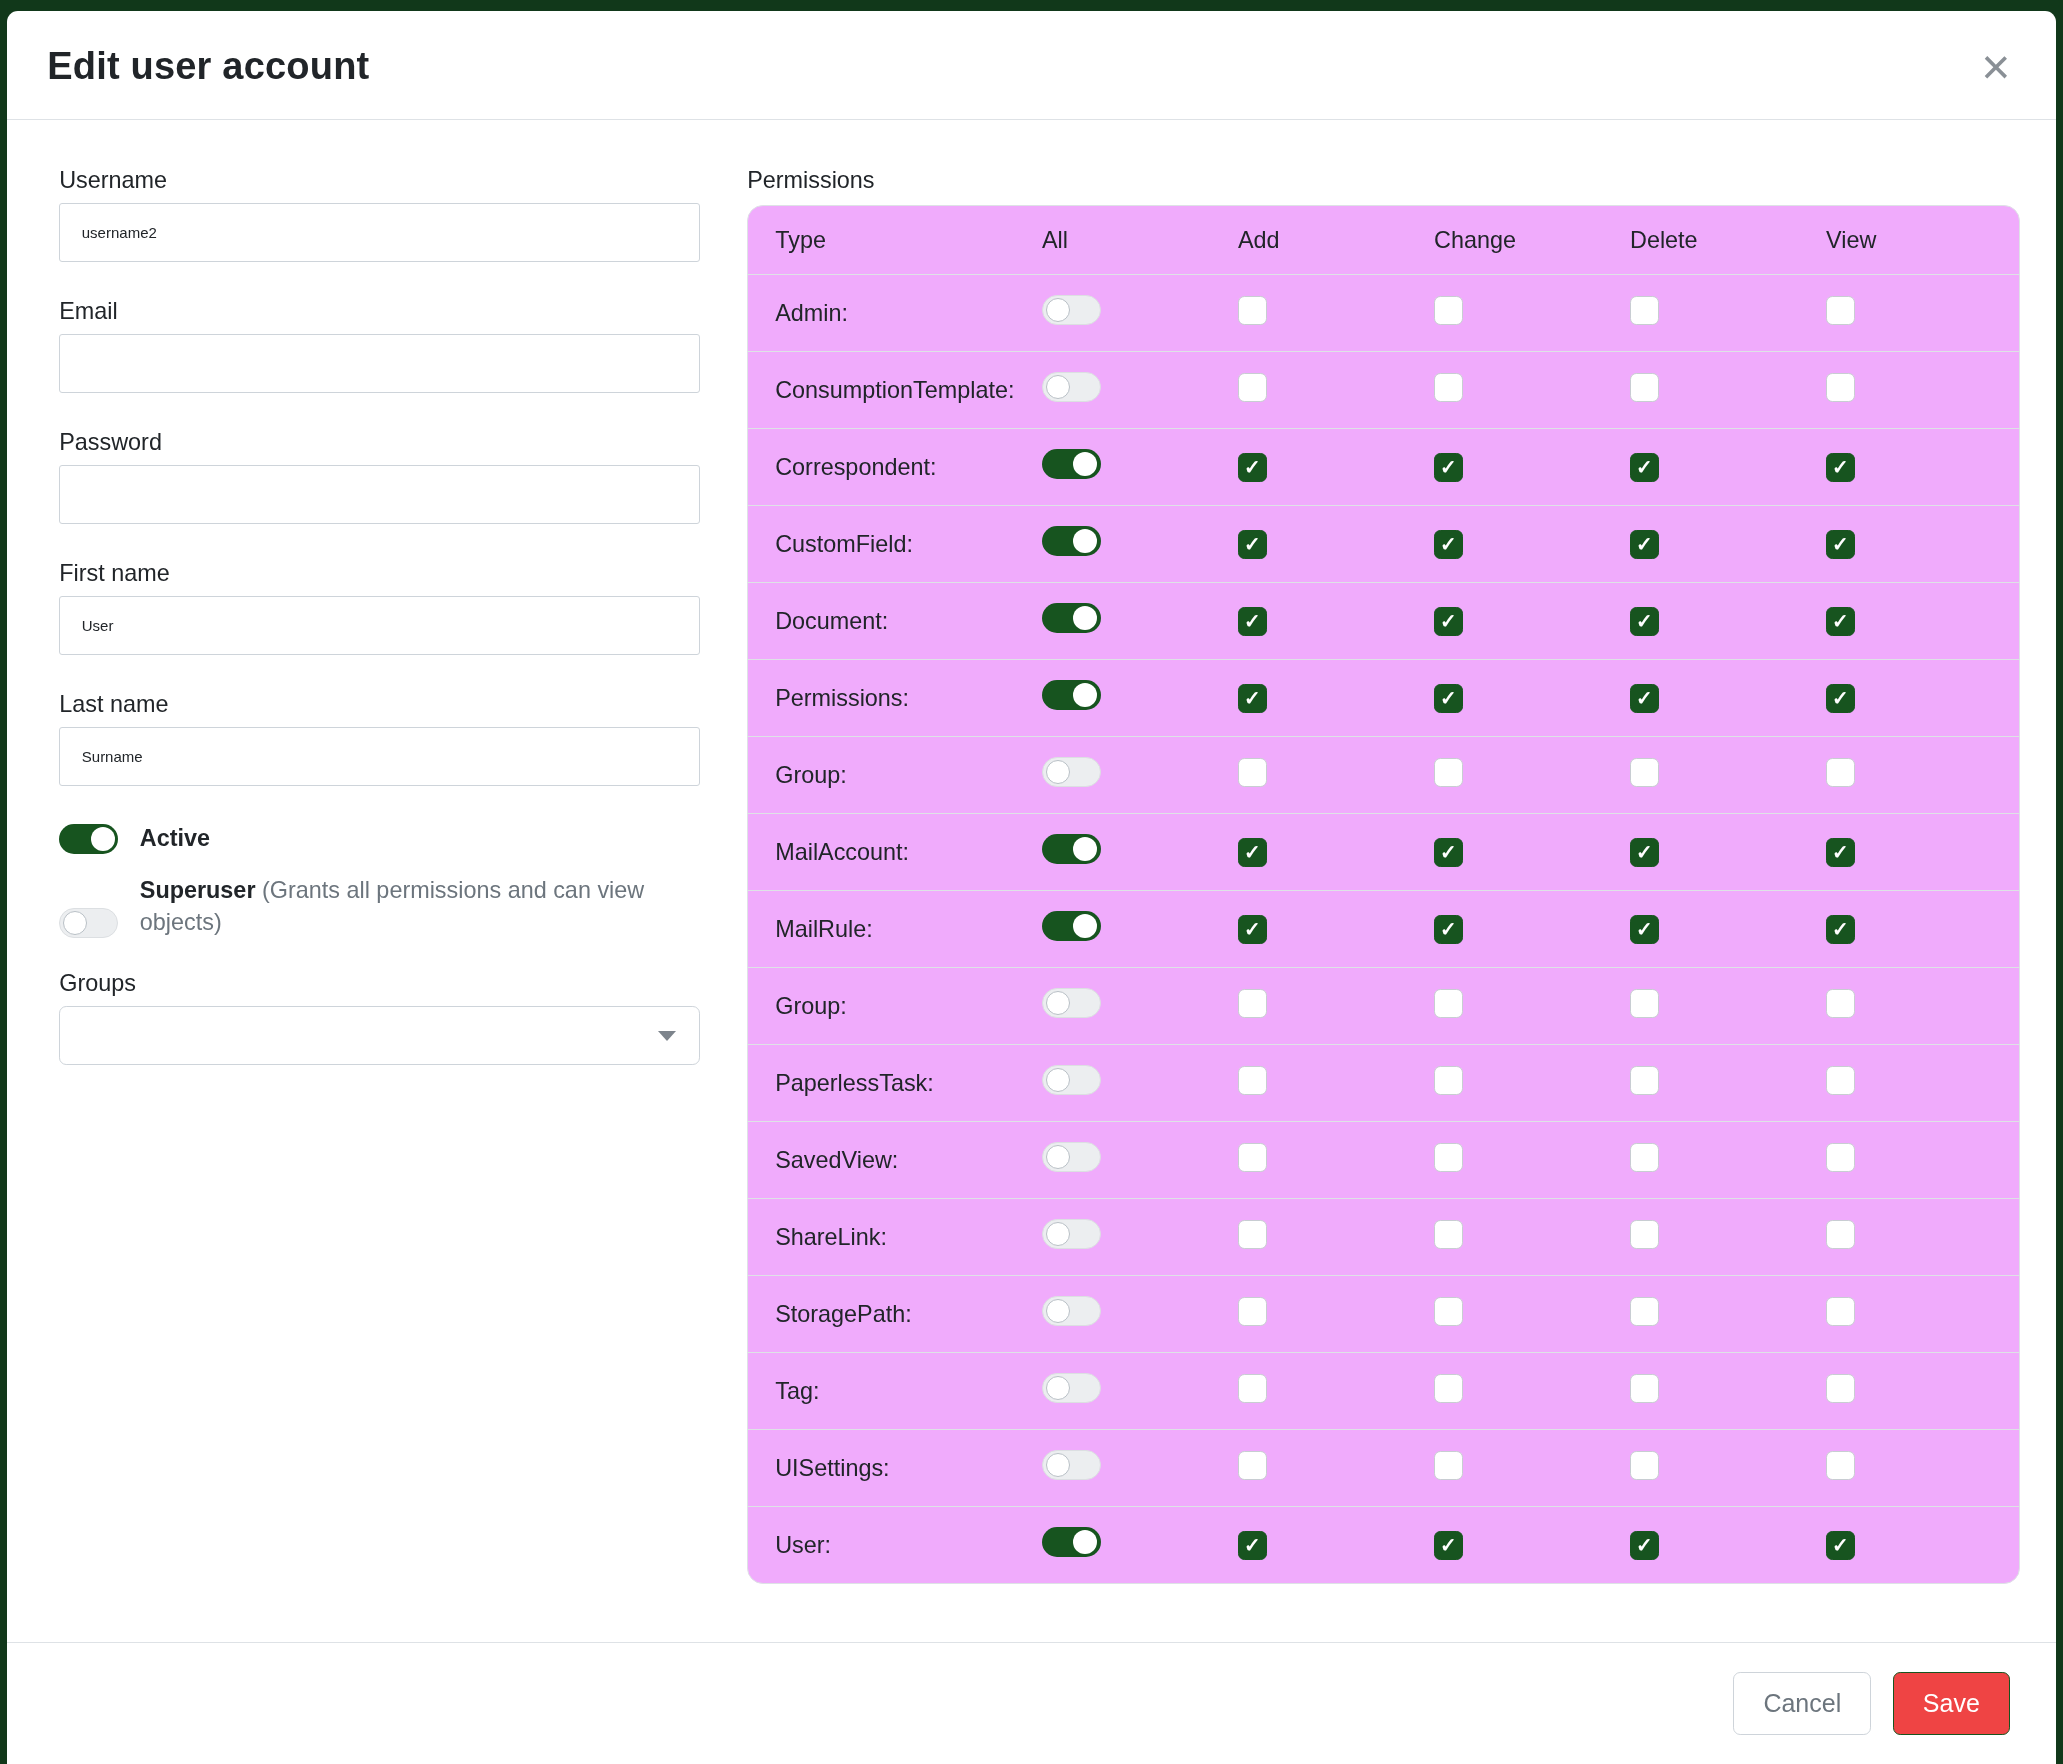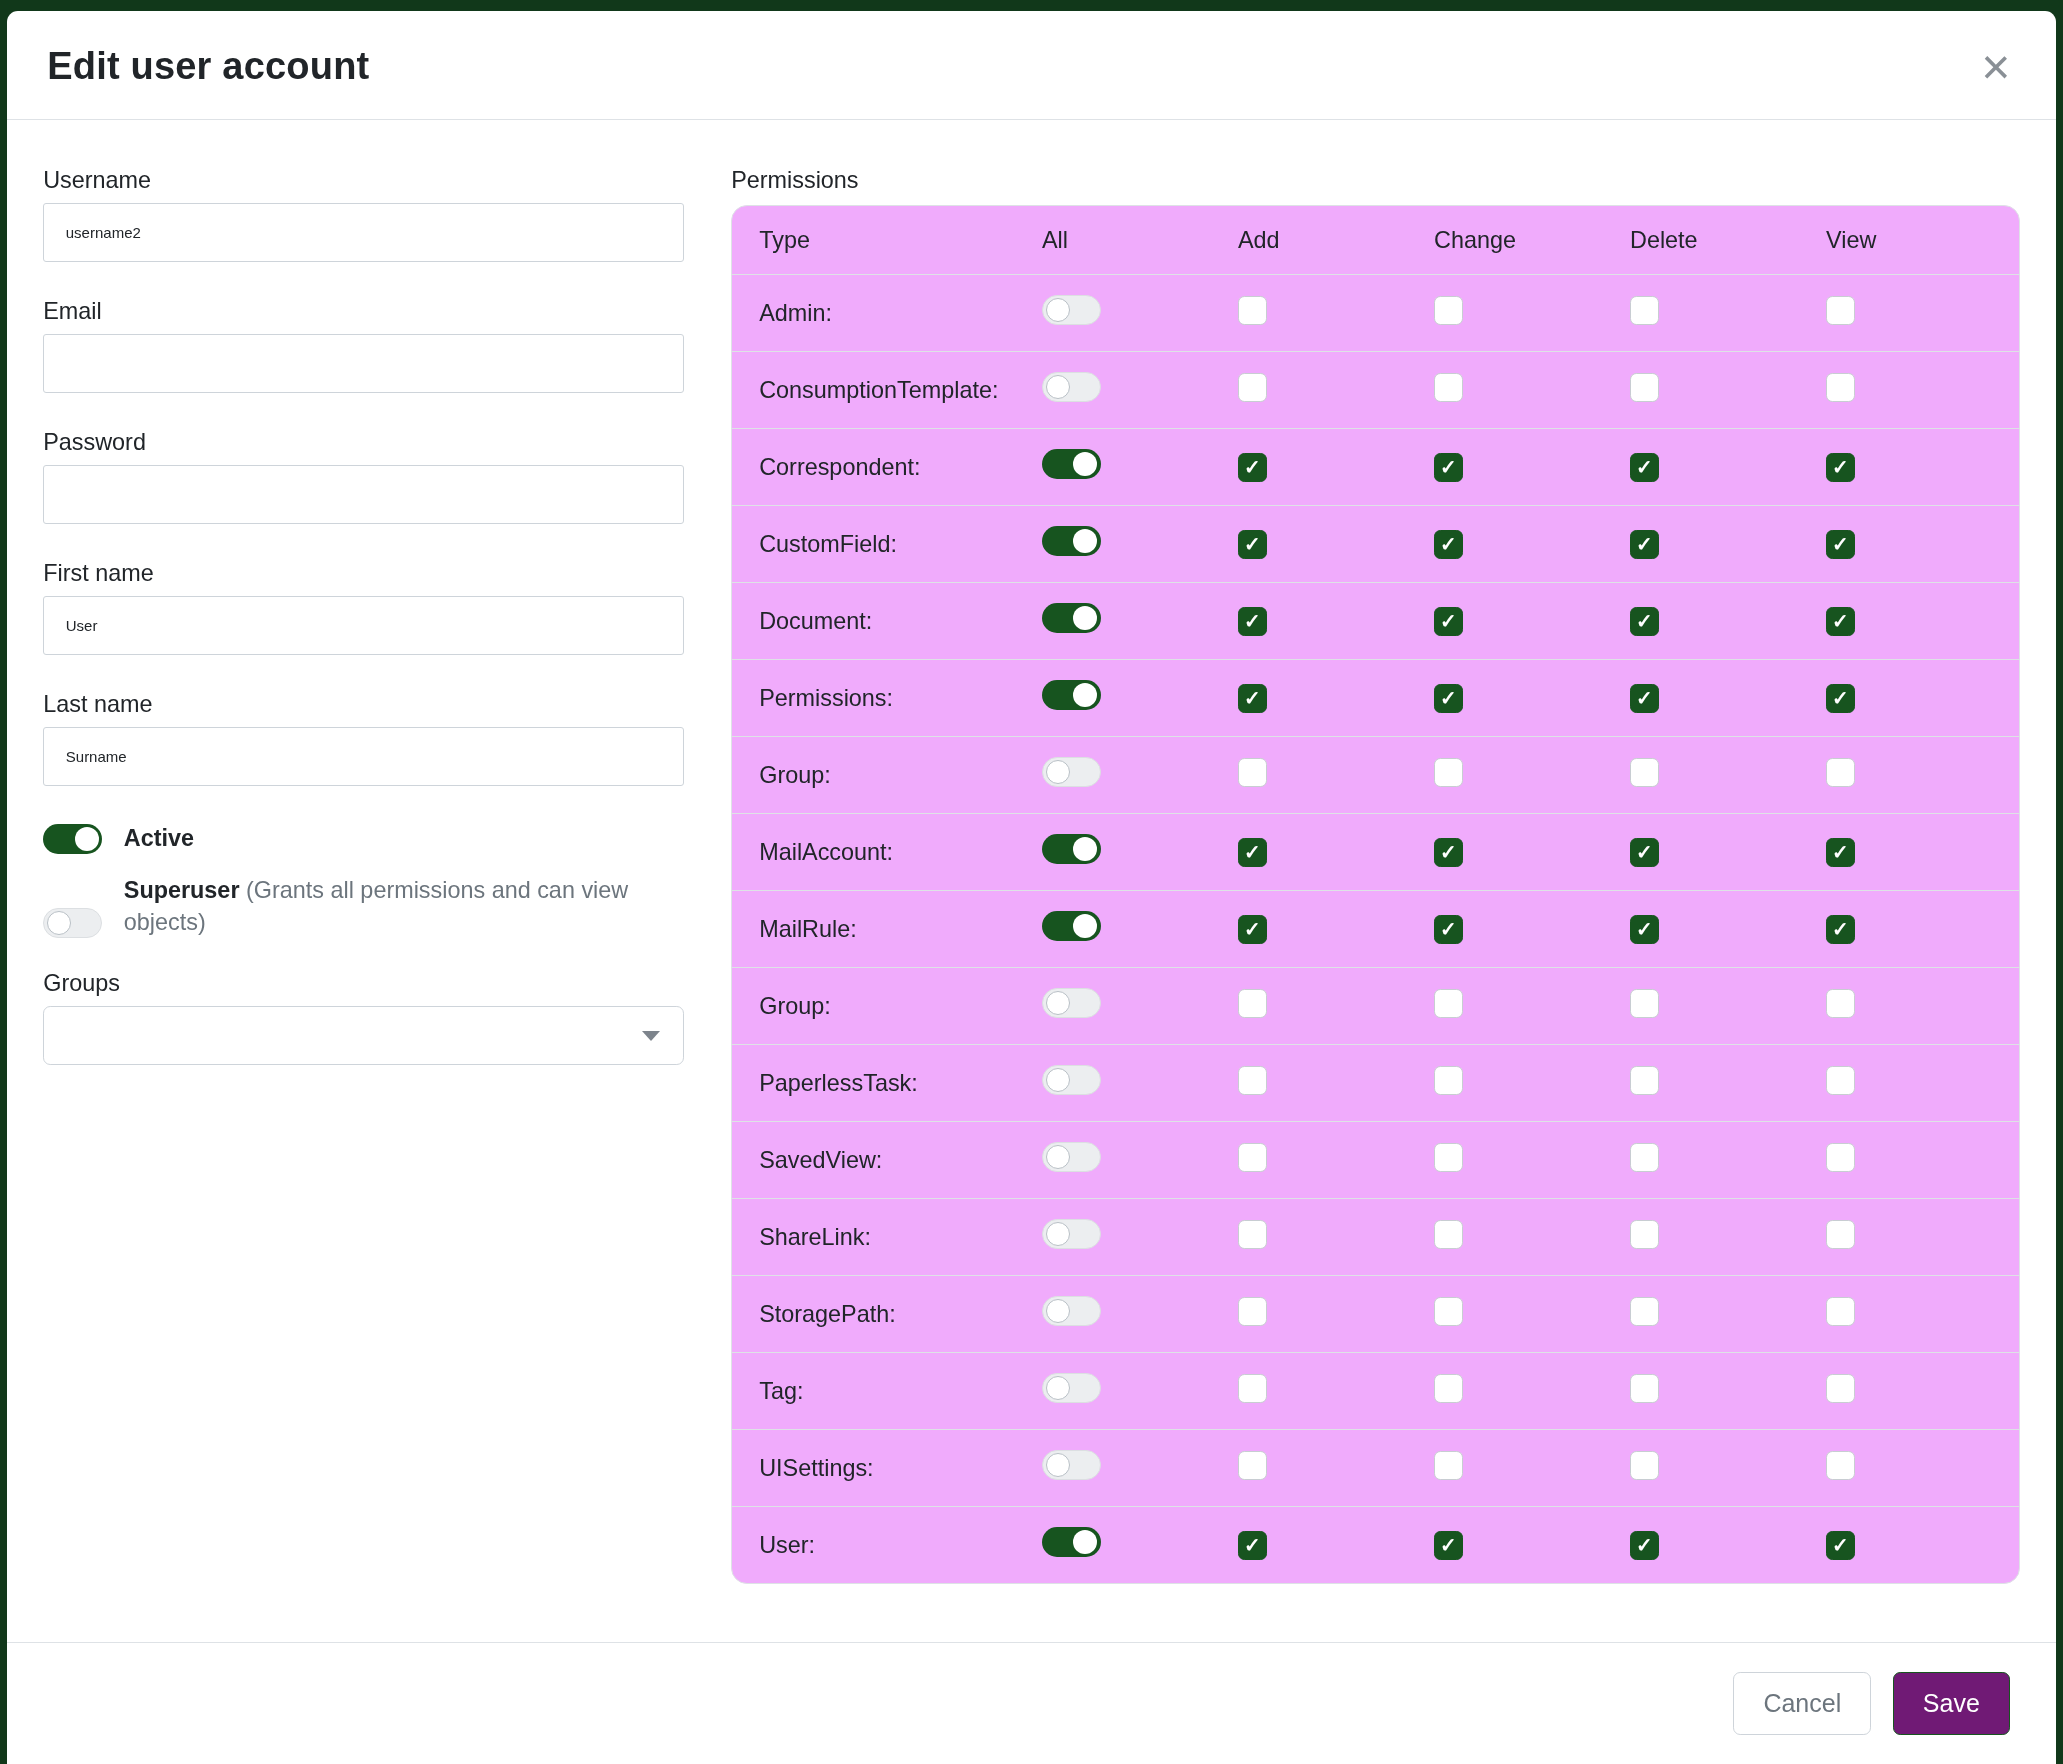--- a/index.html
+++ b/index.html
@@ -33,21 +33,21 @@
   .close {
     background: none; border: none;
     font-size: 50px; line-height: 0.8;
     color: #8a9096; cursor: pointer; font-weight: 300;
     padding: 1.8px 5.4px;
   }
   .modal-body {
     flex: 1;
     display: flex;
     gap: 47px;
-    padding: 47px 36px 18px 36px;
+    padding: 47px 36px 18px 52px;
     min-height: 0;
   }
   .left-col { width: 641px; flex: none; }
   .form-group { margin-bottom: 36px; }
   .field-label { display: block; margin-bottom: 9px; font-size: 23.4px; color: #212529; }
   .input {
     width: 100%; height: 59px;
     border: 0.9px solid #ced4da; border-radius: 3px;
     padding: 0 21.6px; font-size: 15px;
     font-family: "Liberation Sans", sans-serif;
@@ -97,21 +97,21 @@
     padding: 29px 46px;
     display: flex; justify-content: flex-end; gap: 21.6px;
     flex: none;
   }
   .btn {
     font-family: "Liberation Sans", sans-serif;
     font-size: 25px; border-radius: 7.2px;
     height: 63px; padding: 0 29px; cursor: pointer;
   }
   .btn-cancel { background: #fff; color: #6c757d; border: 0.9px solid #ced4da; }
-  .btn-save { background: #701a75; color: #fff; border: 0.9px solid #17541f; }
+  .btn-save { background: #ef4444; color: #fff; border: 0.9px solid #17541f; }
 </style>
 </head>
 <body>
 
 <div class="modal">
 
   <div class="modal-header">
     <div class="title">Edit user account</div>
     <button class="close">×</button>
   </div>

